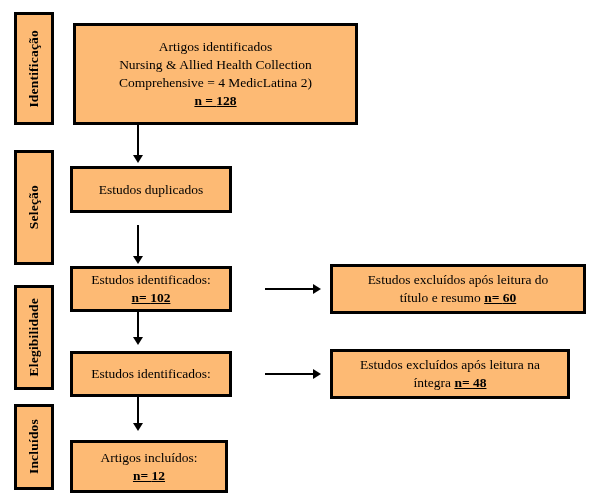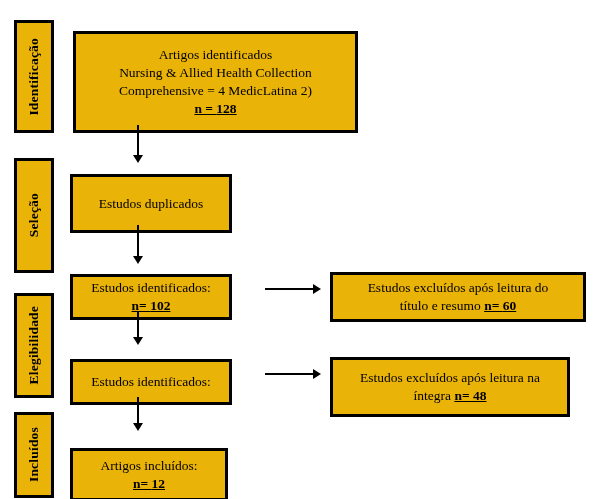--- a/index.html
+++ b/index.html
@@ -13,28 +13,27 @@
     height: 499px;
     background: #ffffff;
     font-family: "Liberation Serif", "DejaVu Serif", serif;
     overflow: hidden;
   }
 
   
   .box {
     position: absolute;
     box-sizing: border-box;
-    background: #eab308;
+    background: #fdba74;
     border: 3px solid #000000;
     display: flex;
     align-items: center;
     justify-content: center;
     text-align: center;
     color: #000000;
-    margin-top: 8px;
   }
 
   .stage-label {
     writing-mode: vertical-rl;
     transform: rotate(180deg);
     font-weight: bold;
     font-size: 13.5px;
     letter-spacing: 0.2px;
     line-height: 1;
     white-space: nowrap;
@@ -105,21 +104,21 @@
       <div>Artigos identificados</div>
       <div>Nursing &amp; Allied Health Collection</div>
       <div>Comprehensive = 4 MedicLatina 2)</div>
       <div><b><span>n = </span><span>128</span></b></div>
     </div>
   </div>
 
   <div class="v-line" style="left:137px; top:125px; height:32px;"></div>
   <div class="v-arrowhead" style="left:133px; top:155px;"></div>
 
-  <div class="box" style="left:70px; top:166px; width:162px; height:59px;">
+  <div class="box" style="left:70px; top:166px; width:162px; height:47px;">
     <div class="node-text">
       <div>Estudos duplicados</div>
     </div>
   </div>
 
   <div class="v-line" style="left:137px; top:225px; height:33px;"></div>
   <div class="v-arrowhead" style="left:133px; top:256px;"></div>
 
   <div class="box" style="left:70px; top:266px; width:162px; height:46px;">
     <div class="node-text">
@@ -143,21 +142,21 @@
 
   <div class="box" style="left:70px; top:351px; width:162px; height:46px;">
     <div class="node-text">
       <div>Estudos identificados:</div>
     </div>
   </div>
 
   <div class="h-line" style="left:265px; top:373px; width:50px;"></div>
   <div class="h-arrowhead" style="left:313px; top:369px;"></div>
 
-  <div class="box" style="left:330px; top:349px; width:240px; height:60px;">
+  <div class="box" style="left:330px; top:349px; width:240px; height:50px;">
     <div class="node-text">
       <div>Estudos excluídos após leitura na</div>
       <div><span>íntegra </span><b><span>n= </span><span>48</span></b></div>
     </div>
   </div>
 
   <div class="v-line" style="left:137px; top:397px; height:28px;"></div>
   <div class="v-arrowhead" style="left:133px; top:423px;"></div>
 
   <div class="box" style="left:70px; top:440px; width:158px; height:53px;">

